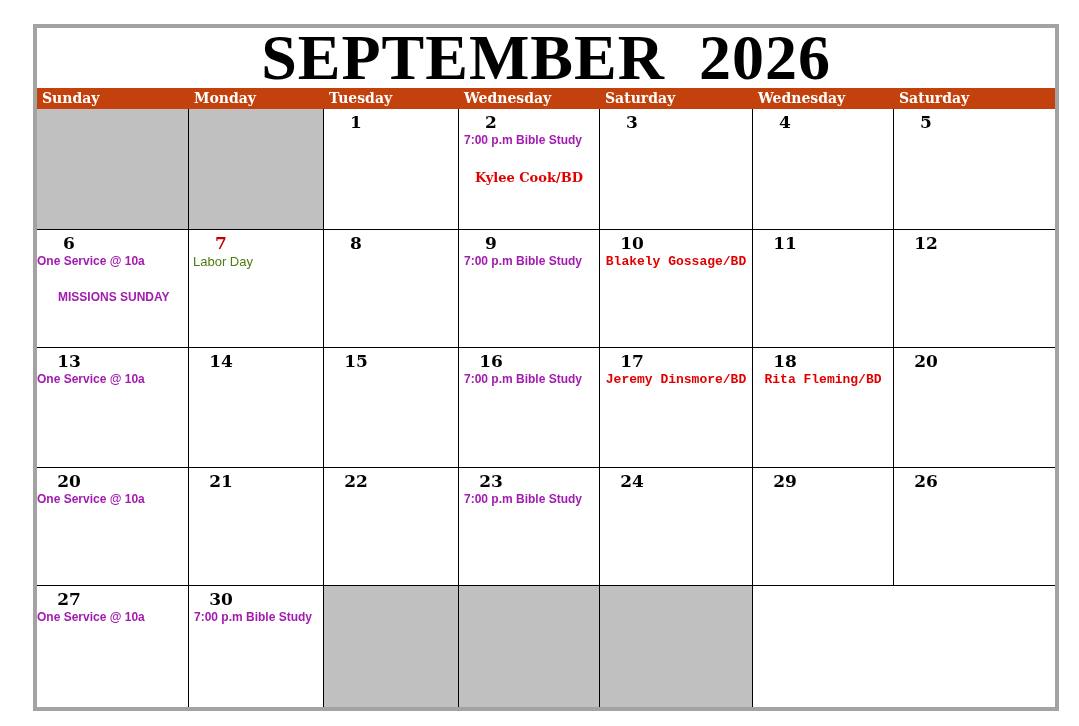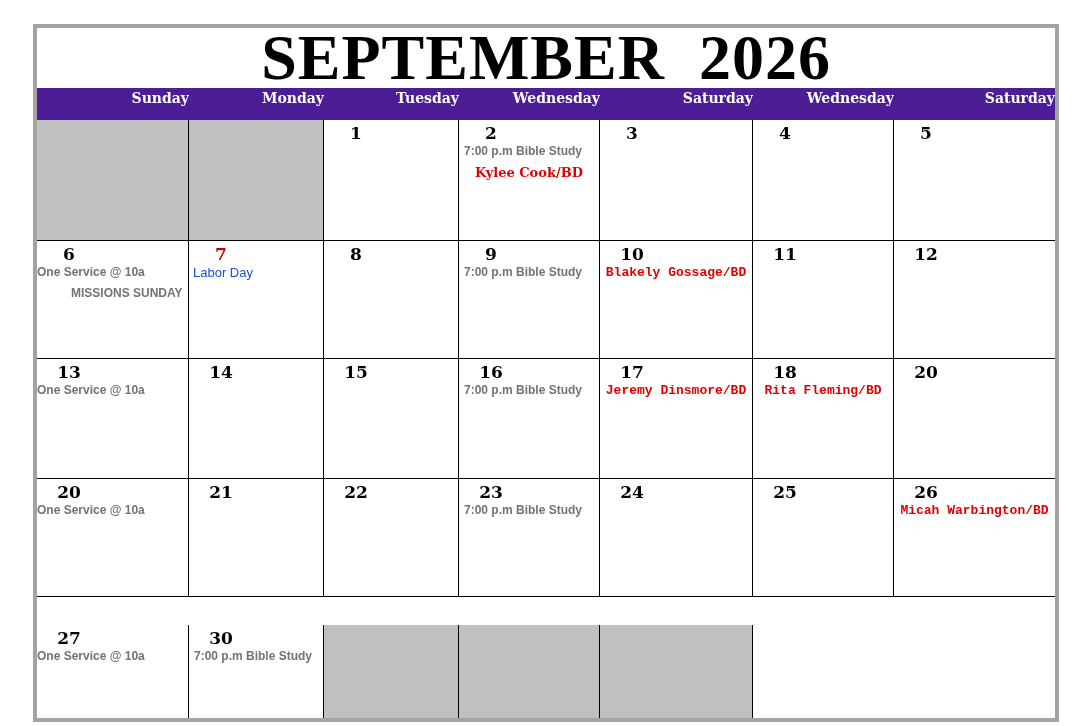--- a/index.html
+++ b/index.html
@@ -25,23 +25,22 @@
     font-size:64px;
     line-height:60px;
     letter-spacing:1px;
     color:#000;
     white-space:pre;
     overflow:visible;
   }
   .weekday-row{
     display:grid;
     grid-template-columns:152px 135px 135px 141px 153px 141px 161px;
-    background:#4c1d95;
-    height:32px;
-    text-align:right;
+    background:#c2410c;
+    height:21px;
   }
   .weekday-cell{
     color:#ffffff;
     font-family:"DejaVu Serif", serif;
     font-weight:bold;
     font-size:14px;
     line-height:21px;
     padding-left:5px;
     overflow:hidden;
   }
@@ -51,61 +50,61 @@
     grid-template-rows:121px 118px 120px 118px 121px;
   }
   .cell{
     border-right:1px solid #000;
     border-bottom:1px solid #000;
     box-sizing:border-box;
     background:#fff;
     overflow:hidden;
   }
   .cell:nth-child(7n){border-right:none;}
-  .cell.last-row{border-bottom:none;margin-top:28px;}
+  .cell.last-row{border-bottom:none;}
   .cell.empty{background:#c0c0c0;}
   .day-number{
     width:64px;
     text-align:center;
     font-family:"DejaVu Serif", serif;
     font-weight:bold;
     font-size:17px;
     line-height:20px;
     padding-top:3px;
     color:#000;
   }
   .day-number.red{color:#c00000;}
   .ev{
     font-weight:bold;
     font-size:12px;
     line-height:17px;
-    color:#737373;
+    color:#a21caf;
   }
   .ev-bible{padding-left:5px;}
   .ev-service{}
-  .ev-missions{padding-left:34px;margin-top:4px;}
+  .ev-missions{padding-left:21px;margin-top:19px;}
   .ev-holiday{
     font-weight:normal;
     font-size:13px;
-    color:#1d4ed8;
+    color:#4d7c0f;
     padding-left:4px;
   }
   .ev-birthday{
     font-family:Liberation Mono, monospace;
     font-size:13px;
     color:#e00000;
     text-align:center;
     padding:0 2px;
   }
   .ev-birthday-spaced{
     font-family:"DejaVu Serif", serif;
     font-size:13px;
     color:#e00000;
     text-align:center;
-    margin-top:4px;
+    margin-top:20px;
     padding:0 2px;
   }
 </style>
 </head>
 <body>
 
 <div class="calendar">
   <div class="cal-title">SEPTEMBER  2026</div>
   <div class="weekday-row">
       <div class="weekday-cell">Sunday</div>
@@ -198,25 +197,24 @@
         <div class="day-number">22</div>
       </div>
       <div class="cell">
         <div class="day-number">23</div>
         <div class="ev ev-bible">7:00 p.m Bible Study</div>
       </div>
       <div class="cell">
         <div class="day-number">24</div>
       </div>
       <div class="cell">
-        <div class="day-number">25</div>
+        <div class="day-number">29</div>
       </div>
       <div class="cell">
         <div class="day-number">26</div>
-        <div class="ev ev-birthday">Micah Warbington/BD</div>
       </div>
       <div class="cell last-row">
         <div class="day-number">27</div>
         <div class="ev ev-service">One Service @ 10a</div>
       </div>
       <div class="cell last-row">
         <div class="day-number">30</div>
         <div class="ev ev-bible">7:00 p.m Bible Study</div>
       </div>
       <div class="cell empty last-row"></div>

